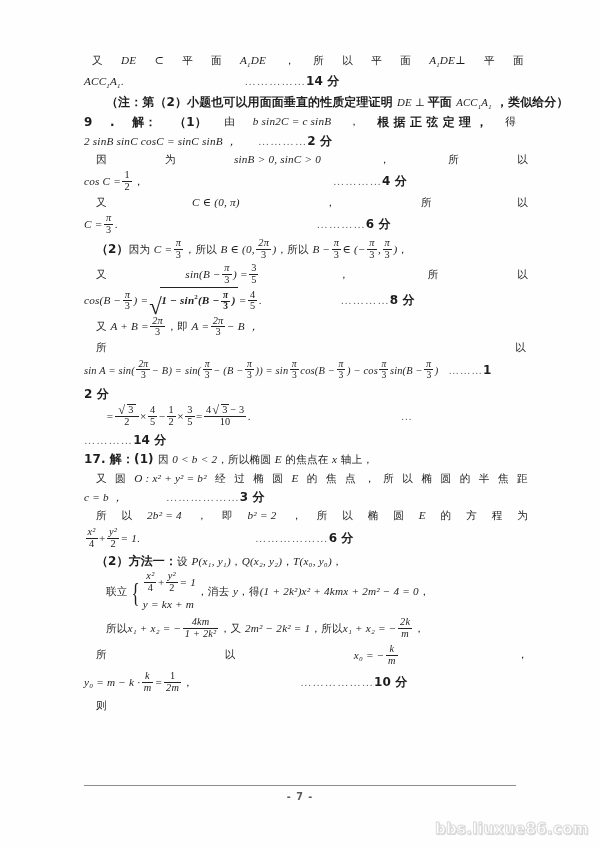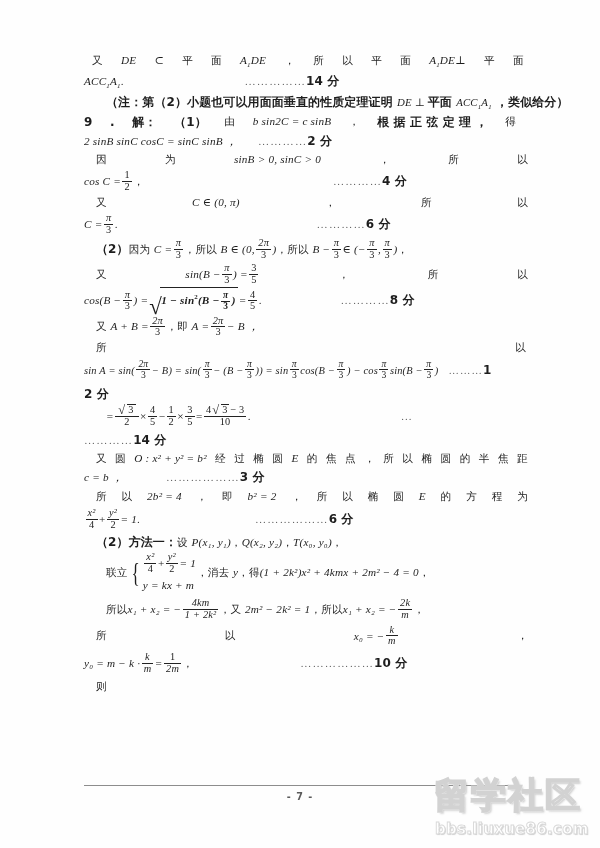--- a/index.html
+++ b/index.html
@@ -331,20 +331,23 @@
     </div>
 
     <div class="line indent" style="line-height:2.3;">
       <span class="m">=</span><span class="frac"><span class="num"><span class="sqrt"><span class="rad up">3</span></span></span><span class="den up">2</span></span><span class="up">×</span><span class="frac"><span class="num up">4</span><span class="den up">5</span></span><span class="up">−</span><span class="frac"><span class="num up">1</span><span class="den up">2</span></span><span class="up">×</span><span class="frac"><span class="num up">3</span><span class="den up">5</span></span><span class="up">=</span><span class="frac"><span class="num"><span class="up">4</span><span class="sqrt"><span class="rad up">3</span></span><span class="up">− 3</span></span><span class="den up">10</span></span><span class="up">.</span><span style="display:inline-block;width:150px;"></span><span class="dots">…</span>
     </div>
 
     <div class="line">
       <span class="dots">…………</span><span class="score">14 分</span>
     </div>
 
+    <div class="line">
+      <span class="cn-b">17</span><span class="cn-b">. </span><span class="cn-b">解：</span><span class="cn-b">(1) </span><span class="cn">因 </span><span class="m">0 &lt; b &lt; 2</span><span class="cn">，所以椭圆 </span><span class="m">E</span><span class="cn"> 的焦点在 </span><span class="m">x</span><span class="cn"> 轴上，</span>
+    </div>
 
     <div class="line spread indent-sm">
       <span class="cn">又</span>
       <span class="cn">圆</span>
       <span class="m">O : x² + y² = b²</span>
       <span class="cn">经</span>
       <span class="cn">过</span>
       <span class="cn">椭</span>
       <span class="cn">圆</span>
       <span class="m">E</span>
@@ -424,16 +427,15 @@
     <div class="line indent-sm">
       <span class="cn">则</span>
     </div>
 
   </div>
 
   <div class="footer-rule"></div>
   <div class="page-number">- 7 -</div>
 
   <div class="watermark">
-    <div class="wm-cn">留学社区</div>
     <div class="wm-url">bbs.liuxue86.com</div>
   </div>
 </div>
 
 </body></html>

